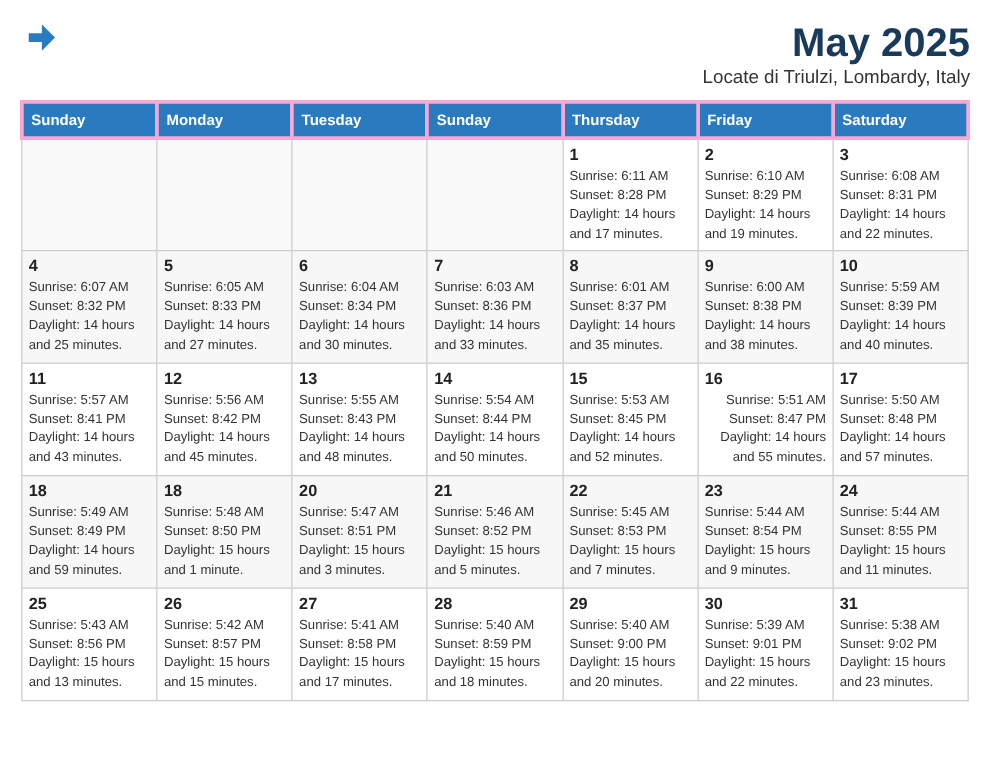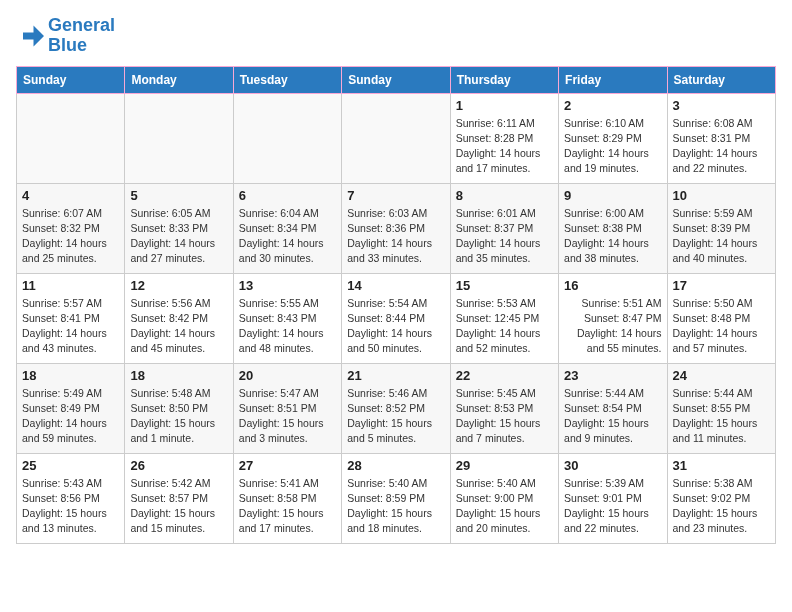--- a/index.html
+++ b/index.html
@@ -51,21 +51,21 @@
       border-collapse: collapse;
       font-size: 11px;
     }
     th {
       background-color: #2a7abf;
       color: #fff;
       text-align: left;
       padding: 6px 6px;
       font-size: 12px;
       font-weight: bold;
-      border: 1px solid #f9a8d4;
+      border: 3px solid #f9a8d4;
     }
     td {
       border: 1px solid #ccc;
       vertical-align: top;
       padding: 4px 5px;
       height: 90px;
       width: calc(100% / 7);
       color: #222;
       background: #fff;
     }
@@ -91,26 +91,24 @@
     }
   </style>
 </head>
 <body>
 
 <div class="header">
   <div class="logo">
     <svg class="logo-icon" viewBox="0 0 32 32">
       <polygon points="20,4 32,16 20,28 20,20 8,20 8,12 20,12" fill="#2a7abf"></polygon>
     </svg>
-    <div class="logo-text">
-      <div><span>General</span></div>
-      <div><span style="color:#2a7abf;">Blue</span></div>
-    </div>
   </div>
   <div class="title-block">
+    <div class="month-title">May 2025</div>
+    <div class="location-title">Locate di Triulzi, Lombardy, Italy</div>
   </div>
 </div>
 
 <table>
   <thead>
     <tr>
       <th>Sunday</th>
       <th>Monday</th>
       <th>Tuesday</th>
       <th>Sunday</th>
@@ -223,21 +221,21 @@
         <td>
           <div class="day-number">14</div>
           <div class="day-info" style="white-space: pre-line;">Sunrise: 5:54 AM
 Sunset: 8:44 PM
 Daylight: 14 hours
 and 50 minutes.</div>
         </td>
         <td>
           <div class="day-number">15</div>
           <div class="day-info" style="white-space: pre-line;">Sunrise: 5:53 AM
-Sunset: 12:45 PM
+Sunset: 8:45 PM
 Daylight: 14 hours
 and 52 minutes.</div>
         </td>
         <td>
           <div class="day-number">16</div>
           <div class="day-info" style="white-space: pre-line; text-align: right;">Sunrise: 5:51 AM
 Sunset: 8:47 PM
 Daylight: 14 hours
 and 55 minutes.</div>
         </td>

